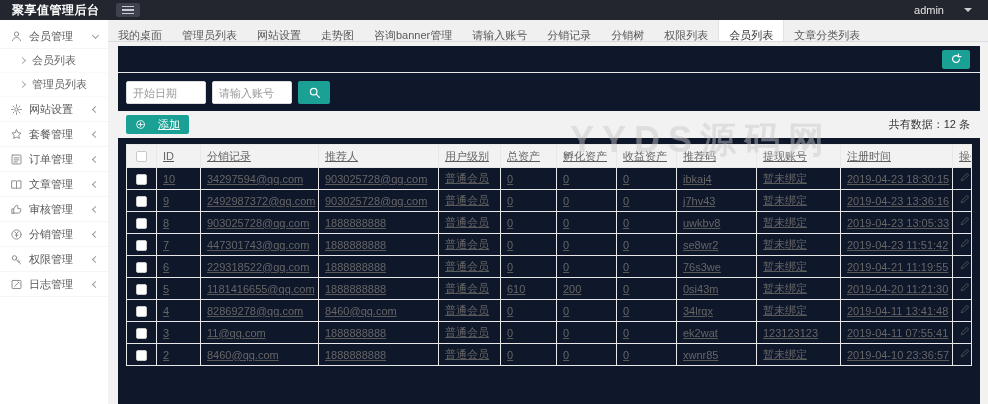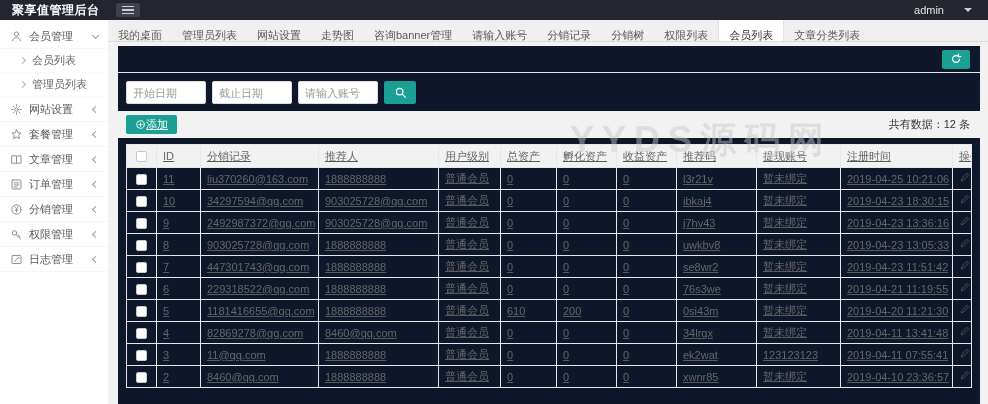--- a/index.html
+++ b/index.html
@@ -50,21 +50,21 @@
   .btn-refresh svg * { fill:none; stroke:#fff; stroke-width:1.6; stroke-linecap:round; }
 
   .search-row { display:flex; align-items:center; gap:6px; padding:8px 8px 7px 8px; flex:0 0 auto; }
   .search-row input { width:80px; height:23px; border:1px solid #ddd; border-radius:2px; font-size:11px; padding:0 6px; color:#333; font-family:inherit; }
   .search-row input::placeholder { color:#9a9a9a; }
   .btn-search { width:32px; height:23px; }
   .btn-search svg { width:13px; height:13px; }
   .btn-search svg * { fill:none; stroke:#fff; stroke-width:1.5; stroke-linecap:round; }
 
   .action-strip { background:#f2f2f2; height:27px; display:flex; align-items:center; padding:0 10px 0 8px; flex:0 0 auto; }
-  .btn-add { height:19px; padding:0 9px; font-size:11px; gap:0; font-family:inherit;text-decoration:underline; }
+  .btn-add { height:19px; padding:0 9px; font-size:11px; gap:12px; font-family:inherit;text-decoration:underline; }
   .btn-add svg { width:11px; height:11px; }
   .btn-add svg * { fill:none; stroke:#fff; stroke-width:1.3; stroke-linecap:round; }
   .action-strip .spacer { flex:1; }
   .total-text { font-size:11px; color:#333; }
 
   
   .table-wrap { margin:6px 8px 0 8px; flex:1; overflow:hidden;text-decoration:underline; }
   table { width:100%; border-collapse:collapse; table-layout:fixed; font-size:11px; }
   th, td { border:1px solid #e8e8e8; padding:3px 6px; text-align:left; color:#666; font-weight:normal; white-space:nowrap; overflow:hidden; height:20px; }
   thead th { background:#f2f2f2; height:23px; }
@@ -120,32 +120,39 @@
         </div>
         <div class="nav-item">
           <span class="nav-icon"><svg viewBox="0 0 16 16">
               <path d="M8 2.2l1.7 3.5 3.9.6-2.8 2.7.7 3.9L8 11.1 4.5 12.9l.7-3.9L2.4 6.3l3.9-.6z"></path>
             </svg></span>
           <span class="nav-label">套餐管理</span>
           <span class="chev left"></span>
         </div>
         <div class="nav-item">
           <span class="nav-icon"><svg viewBox="0 0 16 16">
+              <rect x="2.5" y="2.5" width="11" height="11" rx="1"></rect>
+              <path d="M5 6h6M5 8.5h6M5 11h4"></path>
+            </svg></span>
+          <span class="nav-label">订单管理</span>
+          <span class="chev left"></span>
+        </div>
+        <div class="nav-item">
+          <span class="nav-icon"><svg viewBox="0 0 16 16">
               <path d="M2.5 3.5H7a1 1 0 0 1 1 .7 1 1 0 0 1 1-.7h4.5v9H9a1 1 0 0 0-1 .6 1 1 0 0 0-1-.6H2.5z"></path>
               <path d="M8 4.2v8.3"></path>
             </svg></span>
           <span class="nav-label">文章管理</span>
           <span class="chev left"></span>
         </div>
         <div class="nav-item">
           <span class="nav-icon"><svg viewBox="0 0 16 16">
-              <rect x="2.5" y="2.5" width="11" height="11" rx="1"></rect>
-              <path d="M5 6h6M5 8.5h6M5 11h4"></path>
-            </svg></span>
-          <span class="nav-label">订单管理</span>
+              <path d="M2.8 7.2h1.8v5.6H2.8zM4.6 12.4h6.4a1.5 1.5 0 0 0 1.4-1l1-3.2a1 1 0 0 0-.9-1.3H9.6V4a1.3 1.3 0 0 0-2.4-.7L4.6 7.2"></path>
+            </svg></span>
+          <span class="nav-label">审核管理</span>
           <span class="chev left"></span>
         </div>
         <div class="nav-item">
           <span class="nav-icon"><svg viewBox="0 0 16 16">
               <circle cx="8" cy="8" r="5.7"></circle>
               <path d="M6 4.8l2 2.4 2-2.4M8 7.2V11M6.3 8.8h3.4"></path>
             </svg></span>
           <span class="nav-label">分销管理</span>
           <span class="chev left"></span>
         </div>
@@ -222,21 +229,20 @@
             <button class="btn-teal btn-refresh">
               <svg viewBox="0 0 16 16">
                   <path d="M12.6 8a4.6 4.6 0 1 1-1.4-3.3"></path>
                   <path d="M11.3 1.6v3.2h3.2"></path>
                 </svg>
             </button>
           </div>
 
           <div class="search-row">
             <input type="text" placeholder="开始日期" style="">
-            <input type="text" placeholder="截止日期" style="">
             <input type="text" placeholder="请输入账号" style="">
             <button class="btn-teal btn-search">
               <svg viewBox="0 0 16 16">
                   <circle cx="7" cy="7" r="4"></circle>
                   <path d="M10 10l4 4"></path>
                 </svg>
             </button>
           </div>
 
           <div class="action-strip">
@@ -279,36 +285,20 @@
                     <th>收益资产</th>
                     <th>推荐码</th>
                     <th>提现账号</th>
                     <th>注册时间</th>
                     <th>操作</th>
                   </tr>
                 </thead>
               <tbody>
                   <tr>
                     <td class="c"><span class="cb"></span></td>
-                    <td>11</td>
-                    <td>liu370260@163.com</td>
-                    <td>1888888888</td>
-                    <td>普通会员</td>
-                    <td>0</td>
-                    <td>0</td>
-                    <td>0</td>
-                    <td>l3r21v</td>
-                    <td>暂未绑定</td>
-                    <td>2019-04-25 10:21:06</td>
-                    <td><button class="edit-btn"><svg viewBox="0 0 16 16">
-                          <path d="M3 13l1-3.2 6.6-6.6 2.2 2.2-6.6 6.6z"></path>
-                        </svg></button></td>
-                  </tr>
-                  <tr>
-                    <td class="c"><span class="cb"></span></td>
                     <td>10</td>
                     <td>34297594@qq.com</td>
                     <td>903025728@qq.com</td>
                     <td>普通会员</td>
                     <td>0</td>
                     <td>0</td>
                     <td>0</td>
                     <td>ibkaj4</td>
                     <td>暂未绑定</td>
                     <td>2019-04-23 18:30:15</td>

